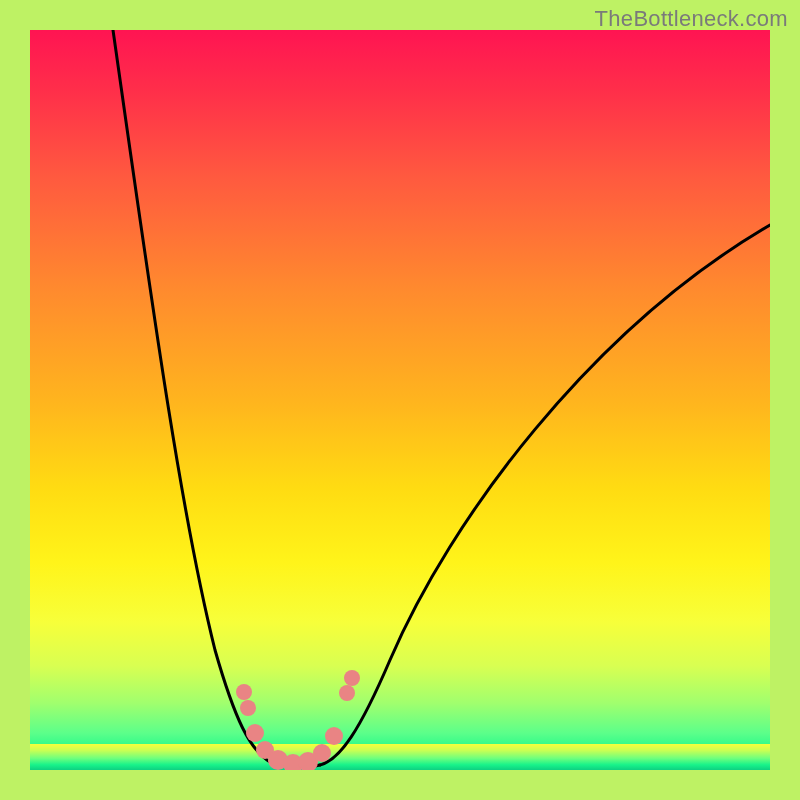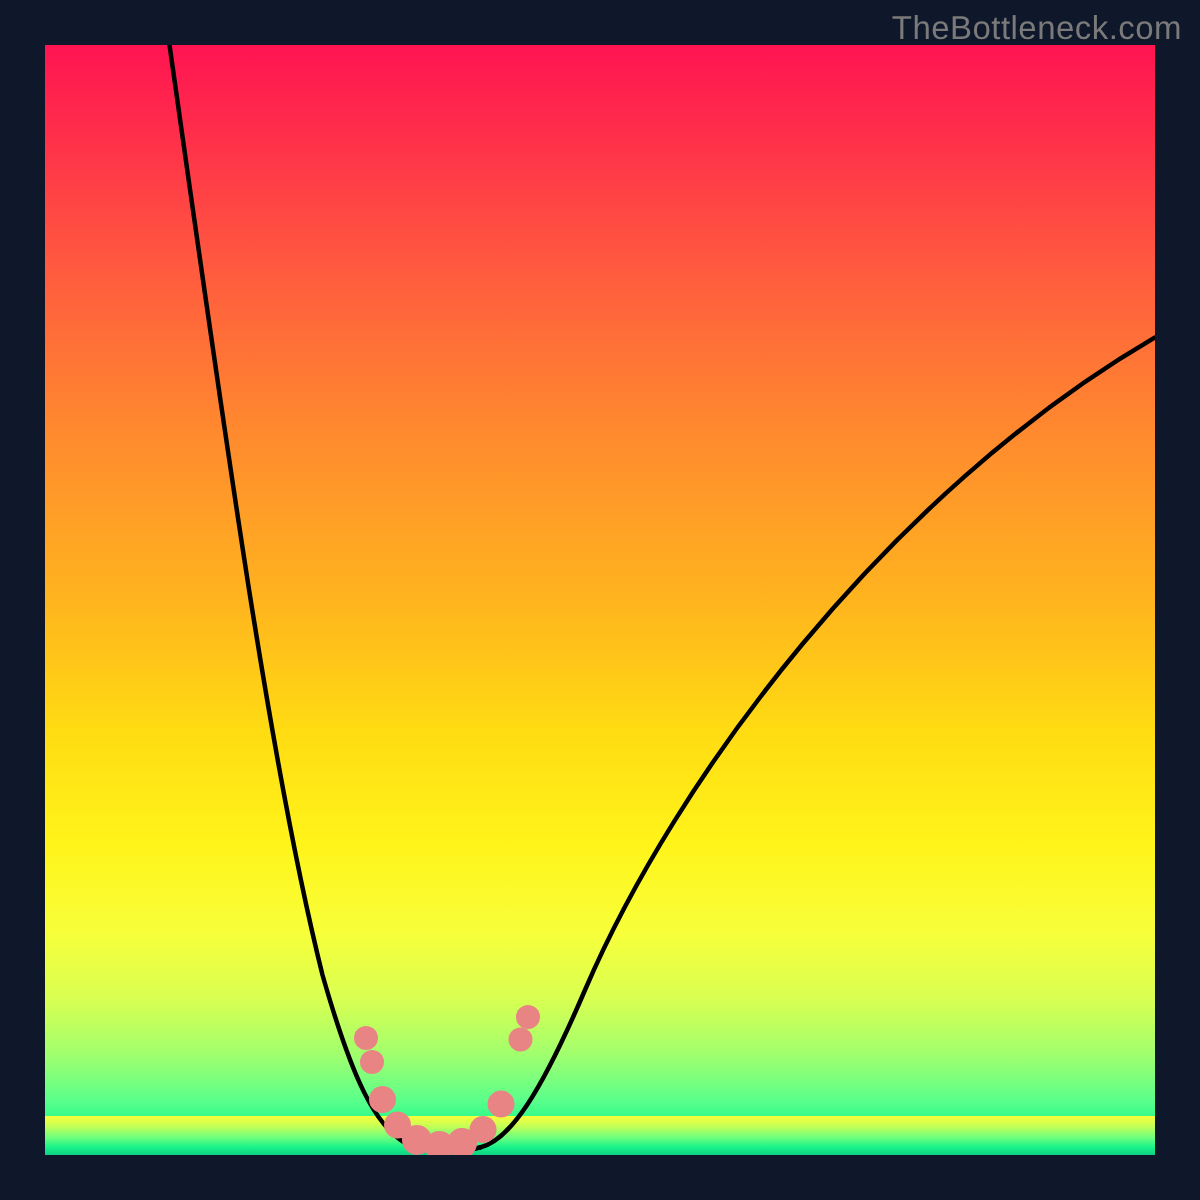--- a/index.html
+++ b/index.html
@@ -7,21 +7,21 @@
     padding: 0;
     width: 800px;
     height: 800px;
     background: #000;
     overflow: hidden;
     font-family: Arial, Helvetica, sans-serif;
   }
   .frame {
     position: absolute;
     inset: 0;
-    background: #0f172a;
+    background: #bef264;
     padding-left: 46px;
   }
   .plot {
     position: absolute;
     left: 30px;
     top: 30px;
     width: 740px;
     height: 740px;
     overflow: hidden;
   }

